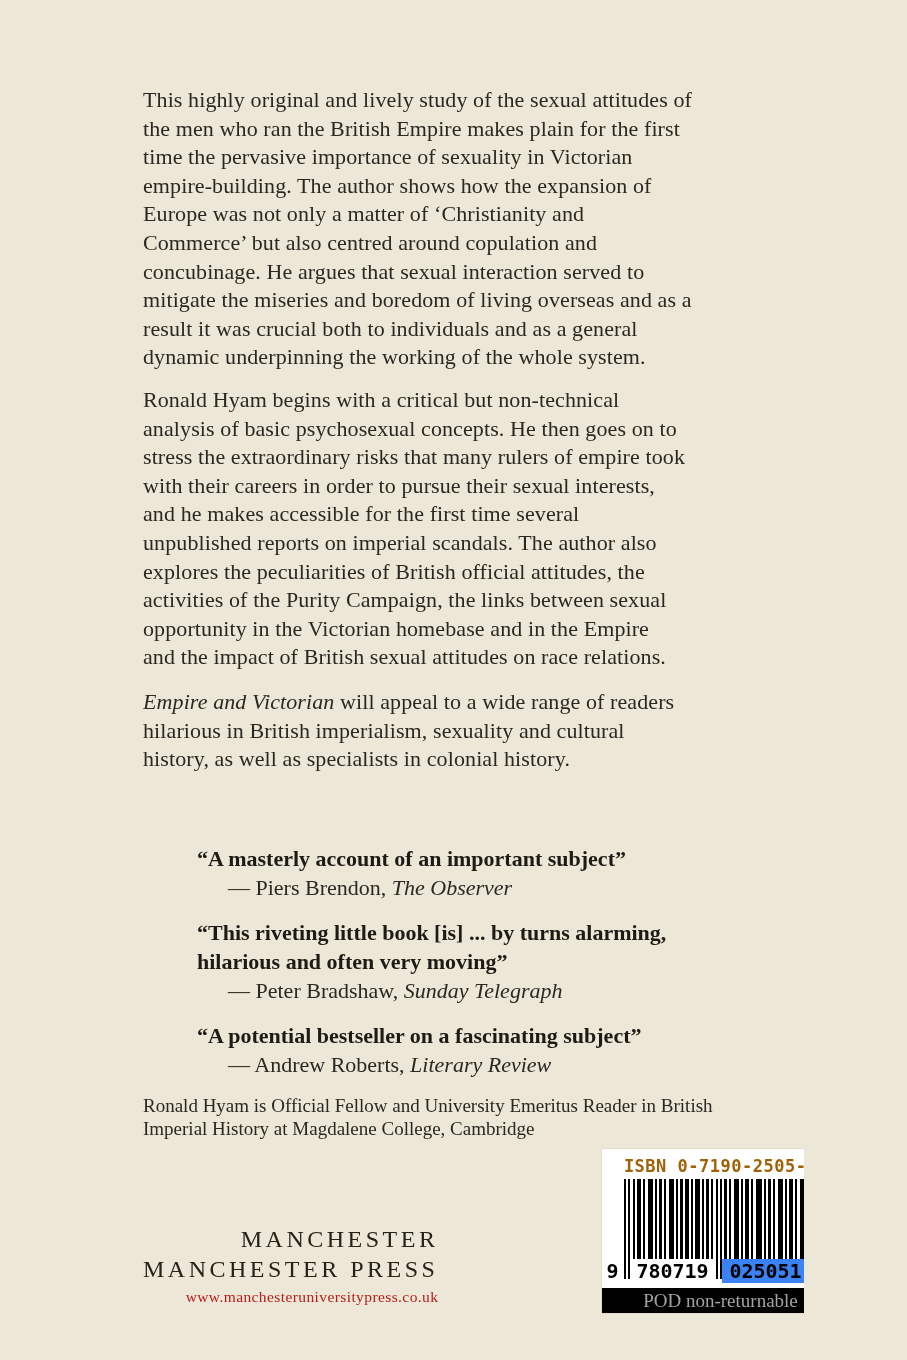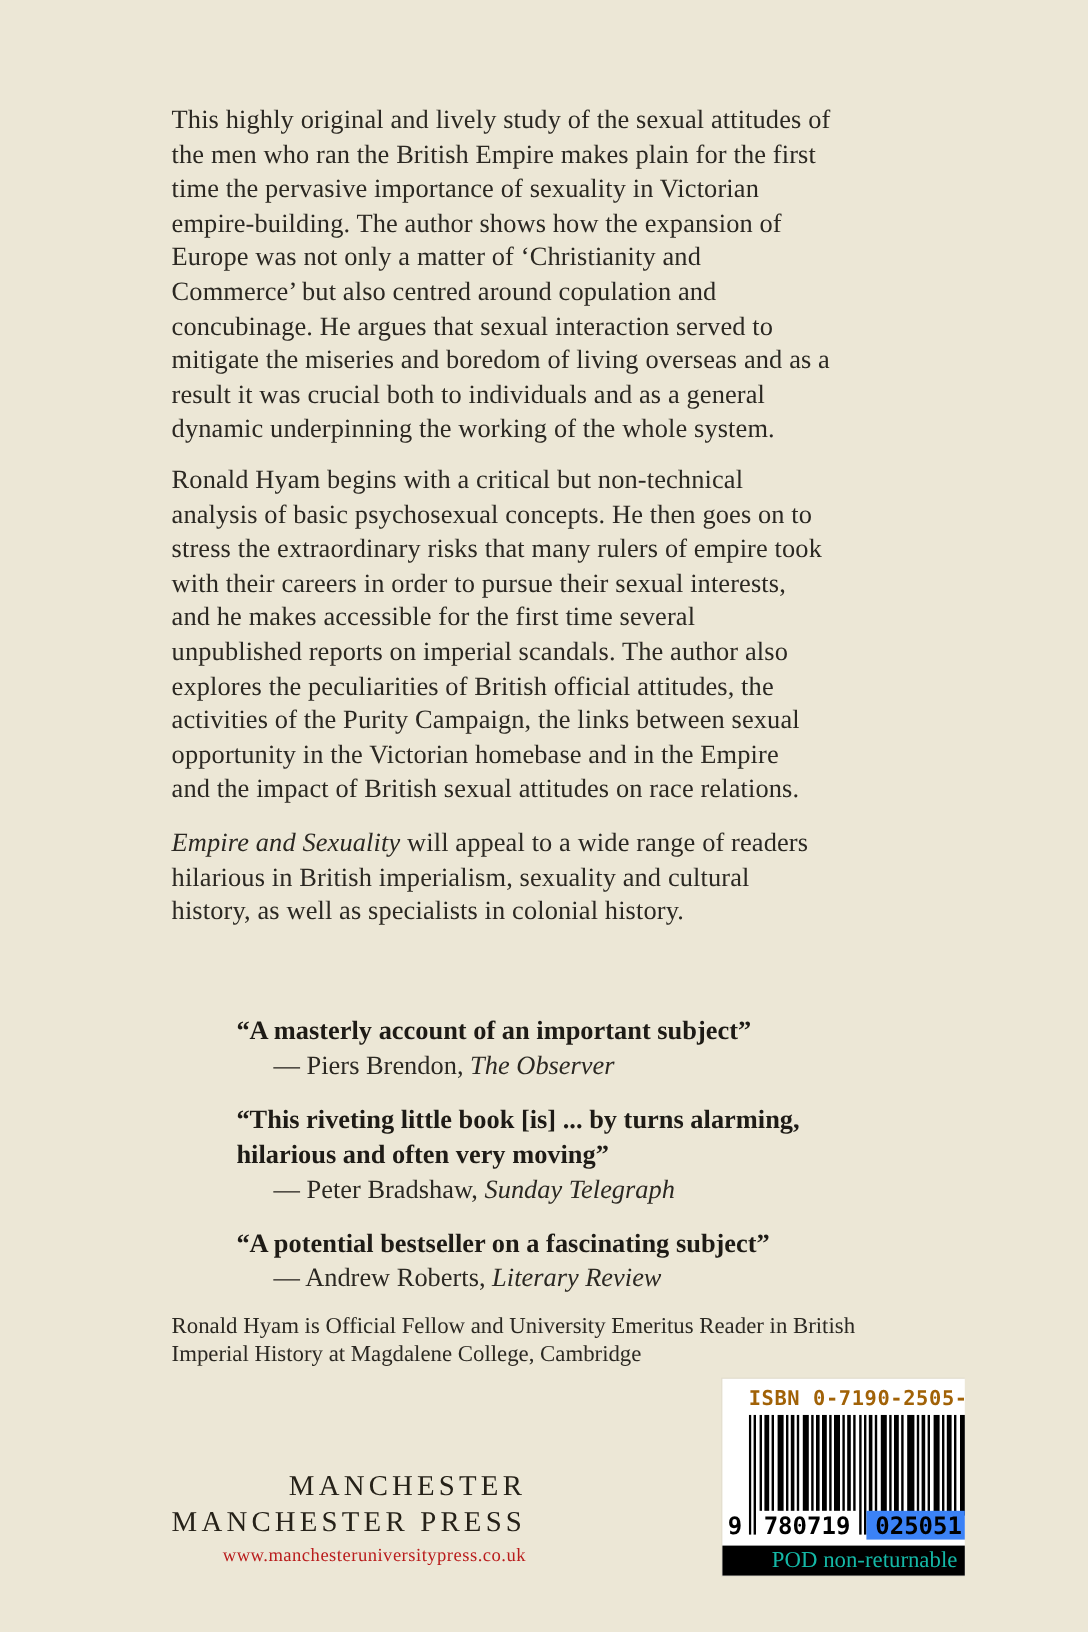--- a/index.html
+++ b/index.html
@@ -117,21 +117,21 @@
   }
   .digit-left { position: absolute; left: -17px; bottom: 0; }
   .digit-g1 { position: absolute; left: 8px; bottom: 0; width: 82px; text-align: center; background: #fff; }
   .digit-g2 { position: absolute; left: 98px; bottom: 0; width: 88px; text-align: center; background: #3b82f6; }
   .pod-strip {
     position: absolute;
     left: 0; bottom: 0;
     width: 100%;
     height: 25px;
     background: #000;
-    color: #14b8a6;
+    color: #a3a3a3;
     text-align: center;
     font-size: 19px;
     line-height: 25px;
     font-family: "Liberation Serif", serif;
   }
 </style>
 </head>
 <body>
 
 <div class="cover">
@@ -151,21 +151,21 @@
 analysis of basic psychosexual concepts. He then goes on to
 stress the extraordinary risks that many rulers of empire took
 with their careers in order to pursue their sexual interests,
 and he makes accessible for the first time several
 unpublished reports on imperial scandals. The author also
 explores the peculiarities of British official attitudes, the
 activities of the Purity Campaign, the links between sexual
 opportunity in the Victorian homebase and in the Empire
 and the impact of British sexual attitudes on race relations.</p>
 
-  <p class="blurb-para prewrap p3"><span class="italic">Empire and Sexuality</span><span> will appeal to a wide range of readers
+  <p class="blurb-para prewrap p3"><span class="italic">Empire and Victorian</span><span> will appeal to a wide range of readers
 hilarious in British imperialism, sexuality and cultural
 history, as well as specialists in colonial history.</span></p>
 
   <div class="quotes">
 
     <div class="quote">
       <div class="q-text">“A masterly account of an important subject”</div>
       <div class="q-attr"><span>— Piers Brendon, </span><span class="italic">The Observer</span></div>
     </div>
 

